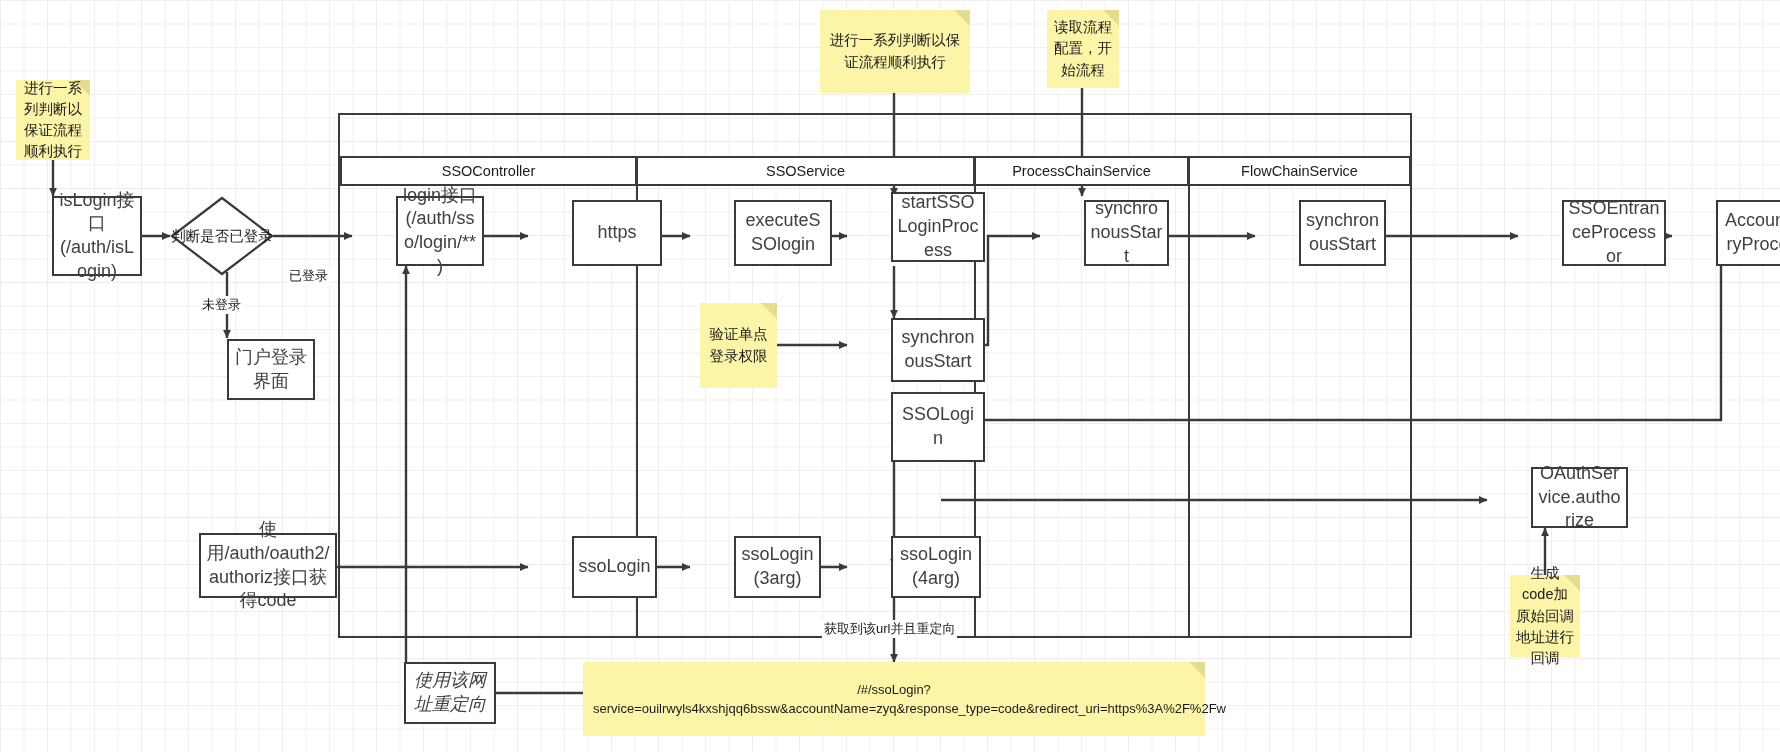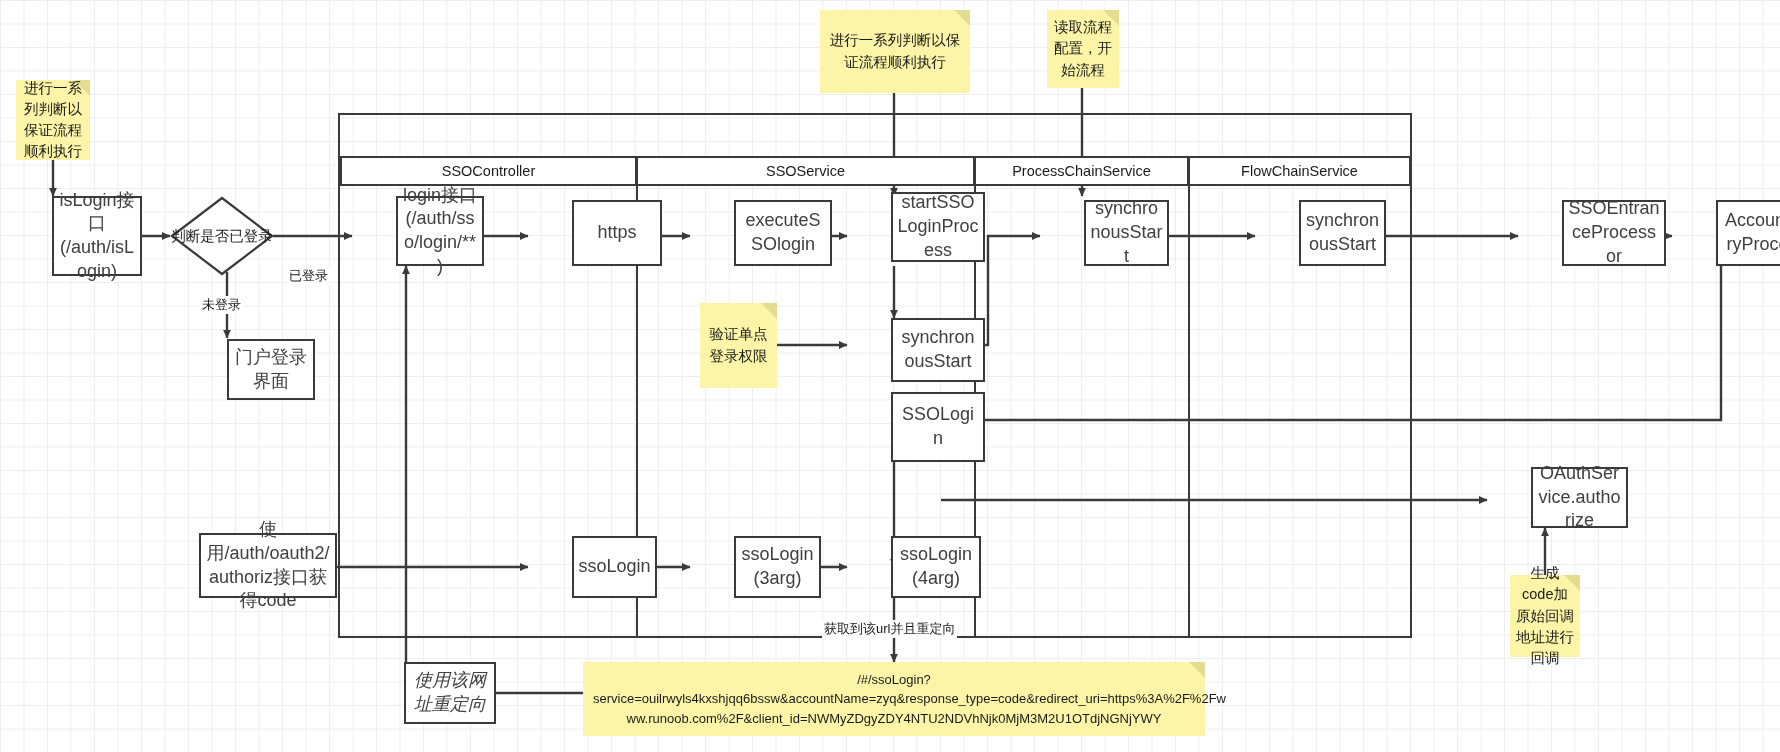--- a/index.html
+++ b/index.html
@@ -230,21 +230,20 @@
   <div class="note" style="left:1510px; top:575px; width:70px; height:82px;">
     <span class="dogear"></span>
     <span class="note-inner">生成code加原始回调地址进行回调</span>
   </div>
 
   <div class="note urlnote" style="left:583px; top:662px; width:622px; height:74px;">
     <span class="dogear"></span>
     <span class="note-inner">
       <span>/#/ssoLogin?</span><br>
       <span>service=ouilrwyls4kxshjqq6bssw&amp;accountName=zyq&amp;response_type=code&amp;redirect_uri=https%3A%2F%2Fw</span><br>
-      <span>ww.runoob.com%2F&amp;client_id=NWMyZDgyZDY4NTU2NDVhNjk0MjM3M2U1OTdjNGNjYWY</span>
     </span>
   </div>
 
   <div class="node" style="left:8px; top:196px; width:90px; height:80px;">
     <span>isLogin接口(/auth/isLogin)</span>
   </div>
 
   <div class="diamond" style="left:170px; top:196px; width:104px; height:80px;">
     <svg width="104" height="80" viewBox="0 0 104 80">
       <polygon points="52,2 102,40 52,78 2,40" fill="#ffffff" stroke="#3a3a3a" stroke-width="2.2"></polygon>

